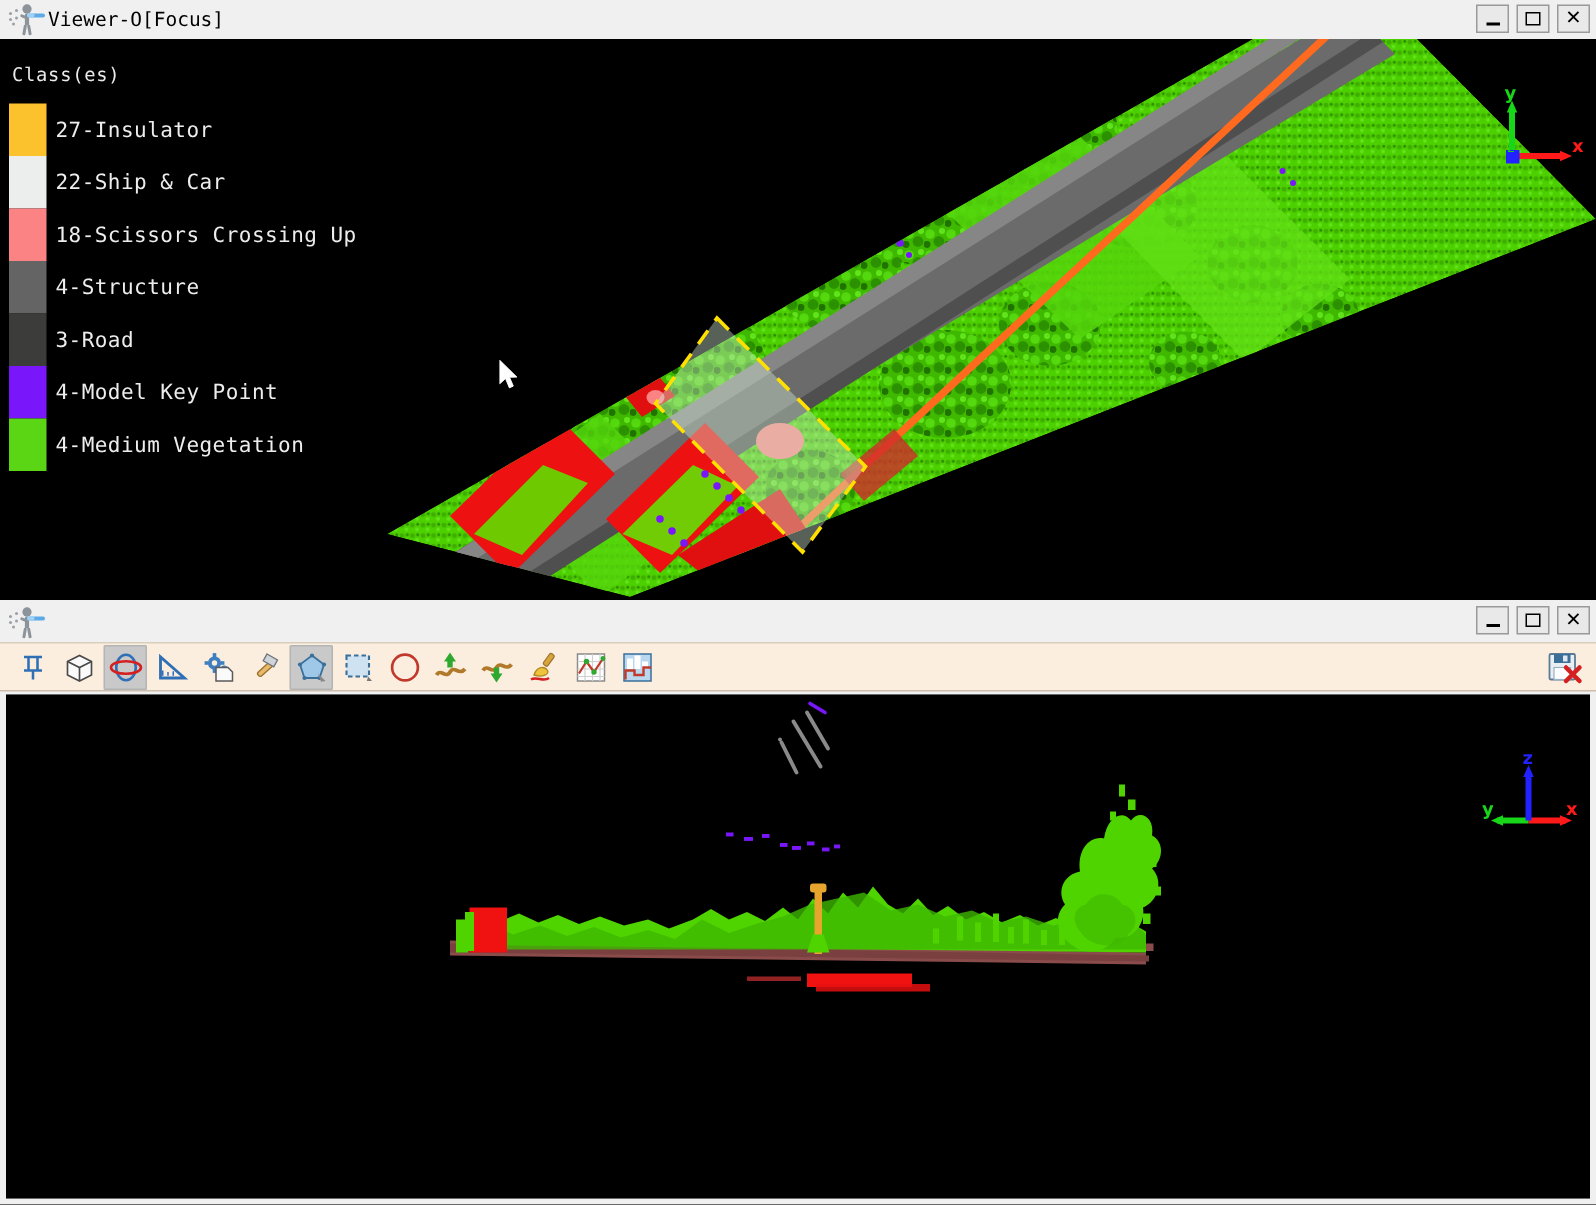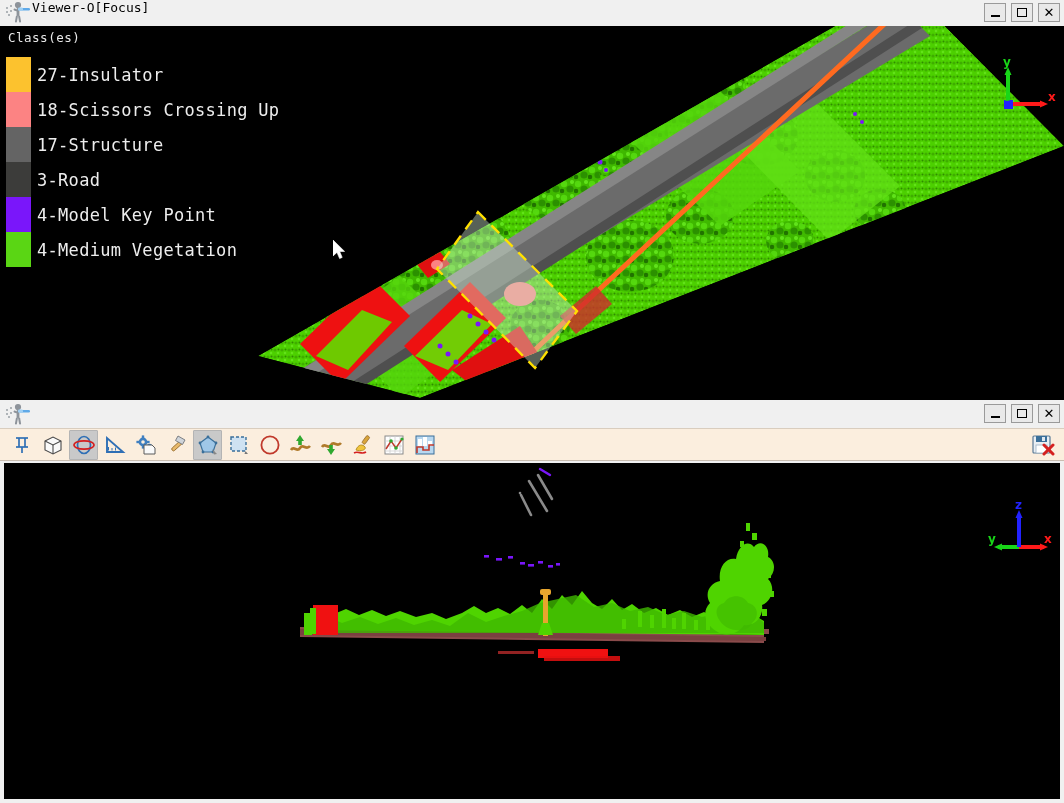--- a/index.html
+++ b/index.html
@@ -1,40 +1,40 @@
 <!DOCTYPE html>
 <html><head>
 <meta charset="utf-8">
 <style>
   html,body{margin:0;padding:0;background:#000;}
   body{width:1064px;height:803px;font-family:"DejaVu Sans Mono",monospace;overflow:hidden;position:relative;}
 
   
   .window{position:absolute;left:0;background:#f0f0f0;box-sizing:border-box;}
-  .titlebar{height:26px;background:#f0f0f0;display:flex;position:relative;box-sizing:border-box;}
+  .titlebar{height:26px;background:#f0f0f0;display:flex;align-items:center;position:relative;box-sizing:border-box;}
   .title-icon{width:30px;height:24px;margin-left:4px;position:relative;flex:0 0 auto;}
   .title-text{font-family:"DejaVu Sans Mono",monospace;font-size:13px;color:#000;letter-spacing:0px;white-space:nowrap;margin-left:-2px;}
   .winbtns{position:absolute;right:4px;top:3px;display:flex;gap:5px;}
   .winbtn{width:22px;height:19px;border:1px solid #9a9a9a;background:#e9e9e9;
           display:flex;align-items:center;justify-content:center;box-sizing:border-box;}
   .winbtn span{display:block;}
   .wb-min{width:9px;height:2px;background:#000;margin-top:7px;}
   .wb-max{width:10px;height:9px;border:1.6px solid #000;box-sizing:border-box;}
   .wb-close{font-family:"DejaVu Sans",sans-serif;font-size:13px;line-height:11px;color:#000;}
 
   
   .viewport{position:absolute;background:#000;overflow:hidden;}
 
   
-  .legend{position:absolute;left:6px;top:4px;color:#e8e8e8;}
+  .legend{position:absolute;left:6px;top:16px;color:#e8e8e8;}
   .legend-title{font-size:12.5px;color:#e9e9e9;margin:0 0 12px 2px;letter-spacing:0.5px;}
   .legend-rows{position:relative;}
   .legend-row{display:flex;align-items:center;height:35px;}
   .swatch{width:25px;height:35px;flex:0 0 auto;}
-  .legend-label{font-size:17px;color:#ededed;margin-left:6px;letter-spacing:0.3px;white-space:nowrap;}
+  .legend-label{font-size:14px;color:#ededed;margin-left:6px;letter-spacing:0.3px;white-space:nowrap;}
 
   
   .axis-gizmo{position:absolute;width:60px;height:60px;}
 
   
   .toolbar{position:absolute;left:0;right:0;background:#fbeede;border-top:1px solid #d9cdbe;
            border-bottom:1px solid #c9bdb0;display:flex;align-items:center;box-sizing:border-box;}
   .tbtn{width:29px;height:30px;margin:0 1px;display:flex;align-items:center;justify-content:center;
         box-sizing:border-box;border:1px solid transparent;border-radius:1px;}
   .tbtn.pressed{background:#c9c9c9;border:1px solid #b4b4b4;}
@@ -201,26 +201,30 @@
     </div>
 
     <div class="legend">
       <div class="legend-title">Class(es)</div>
       <div class="legend-rows" id="legend-rows">
           <div class="legend-row">
             <div class="swatch" style="background: rgb(252, 194, 46);"></div>
             <div class="legend-label">27-Insulator</div>
           </div>
           <div class="legend-row">
+            <div class="swatch" style="background: rgb(236, 237, 237);"></div>
+            <div class="legend-label">22-Ship &amp; Car</div>
+          </div>
+          <div class="legend-row">
             <div class="swatch" style="background: rgb(252, 131, 131);"></div>
             <div class="legend-label">18-Scissors Crossing Up</div>
           </div>
           <div class="legend-row">
             <div class="swatch" style="background: rgb(100, 100, 100);"></div>
-            <div class="legend-label">17-Structure</div>
+            <div class="legend-label">4-Structure</div>
           </div>
           <div class="legend-row">
             <div class="swatch" style="background: rgb(60, 60, 58);"></div>
             <div class="legend-label">3-Road</div>
           </div>
           <div class="legend-row">
             <div class="swatch" style="background: rgb(122, 22, 250);"></div>
             <div class="legend-label">4-Model Key Point</div>
           </div>
           <div class="legend-row">

